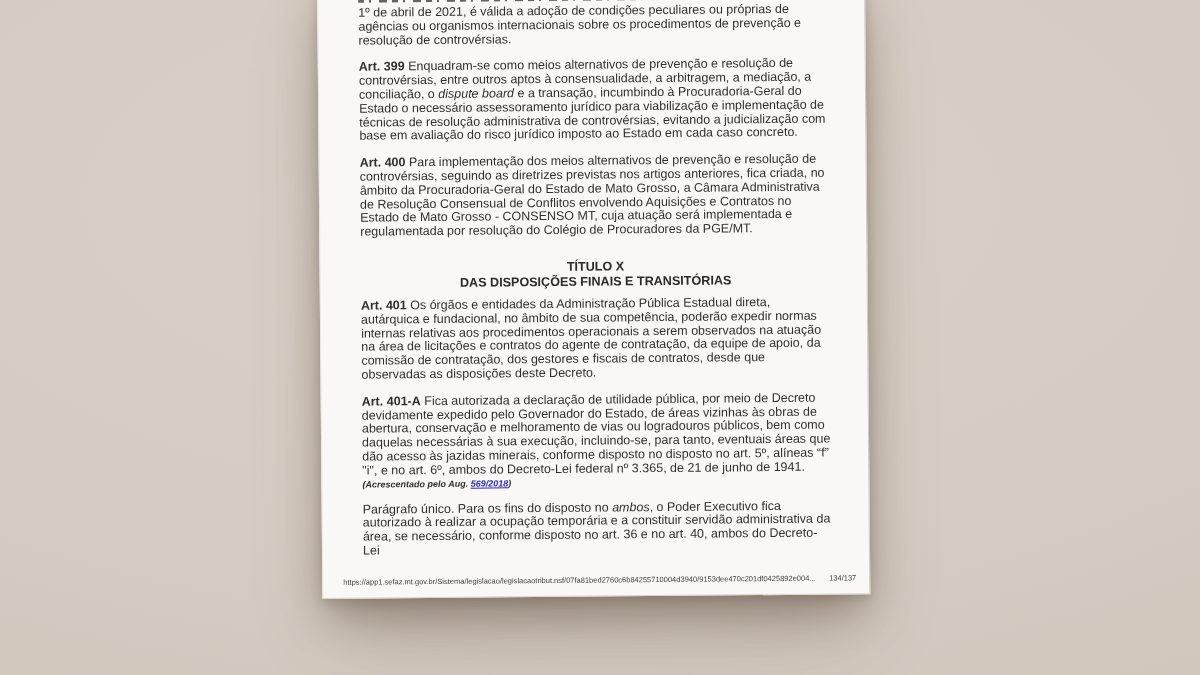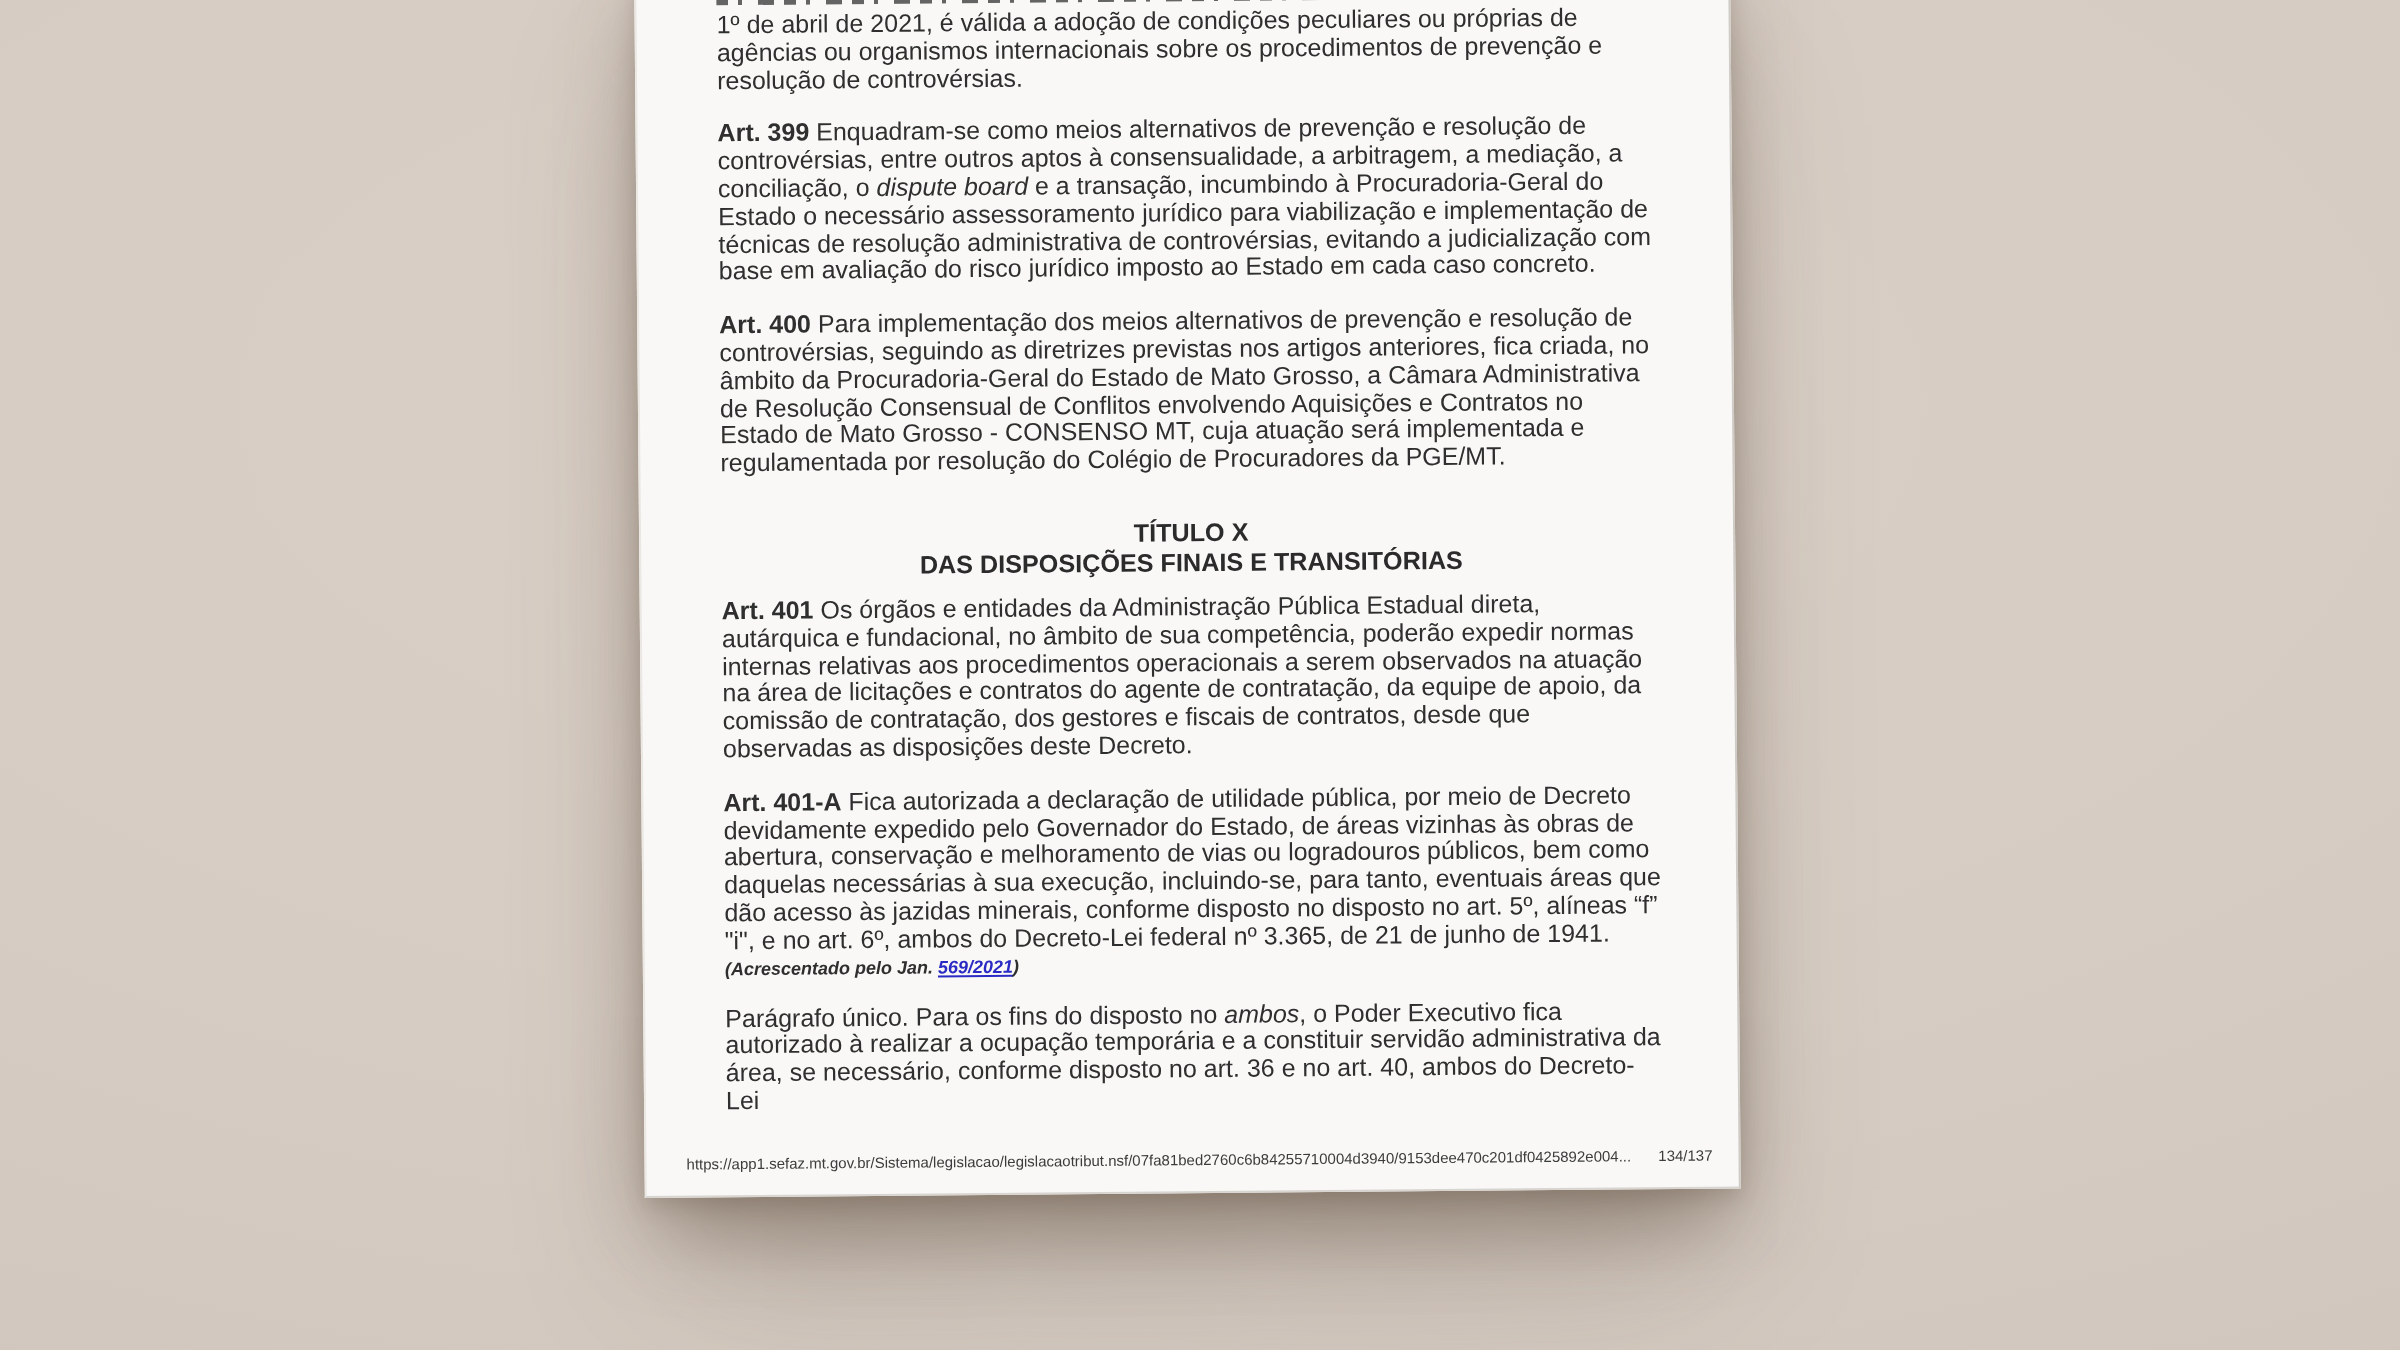--- a/index.html
+++ b/index.html
@@ -74,21 +74,21 @@
 
     <div class="title">
       <div>TÍTULO X</div>
       <div>DAS DISPOSIÇÕES FINAIS E TRANSITÓRIAS</div>
     </div>
 
     <p class="body"><span class="lead">Art. 401</span><span> Os órgãos e entidades da Administração Pública Estadual direta, autárquica e fundacional, no âmbito de sua competência, poderão expedir normas internas relativas aos procedimentos operacionais a serem observados na atuação na área de licitações e contratos do agente de contratação, da equipe de apoio, da comissão de contratação, dos gestores e fiscais de contratos, desde que observadas as disposições deste Decreto.</span></p>
 
     <p class="body" style="margin-bottom:1px;"><span class="lead">Art. 401-A</span><span> Fica autorizada a declaração de utilidade pública, por meio de Decreto devidamente expedido pelo Governador do Estado, de áreas vizinhas às obras de abertura, conservação e melhoramento de vias ou logradouros públicos, bem como daquelas necessárias à sua execução, incluindo-se, para tanto, eventuais áreas que dão acesso às jazidas minerais, conforme disposto no disposto no art. 5º, alíneas “f” "i", e no art. 6º, ambos do Decreto-Lei federal nº 3.365, de 21 de junho de 1941.</span></p>
 
-    <div class="note"><span>(Acrescentado pelo Jan. </span><a>569/2021</a><span>)</span></div>
+    <div class="note"><span>(Acrescentado pelo Aug. </span><a>569/2018</a><span>)</span></div>
 
     <p class="body"><span>Parágrafo único. Para os fins do disposto no </span><em>ambos</em><span>, o Poder Executivo fica autorizado à realizar a ocupação temporária e a constituir servidão administrativa da área, se necessário, conforme disposto no art. 36 e no art. 40, ambos do Decreto-Lei</span></p>
 
   </div>
 
   <div class="pdf-footer">
     <span class="url">https://app1.sefaz.mt.gov.br/Sistema/legislacao/legislacaotribut.nsf/07fa81bed2760c6b84255710004d3940/9153dee470c201df0425892e004...</span>
     <span class="pagenum">134/137</span>
   </div>
 </div>

